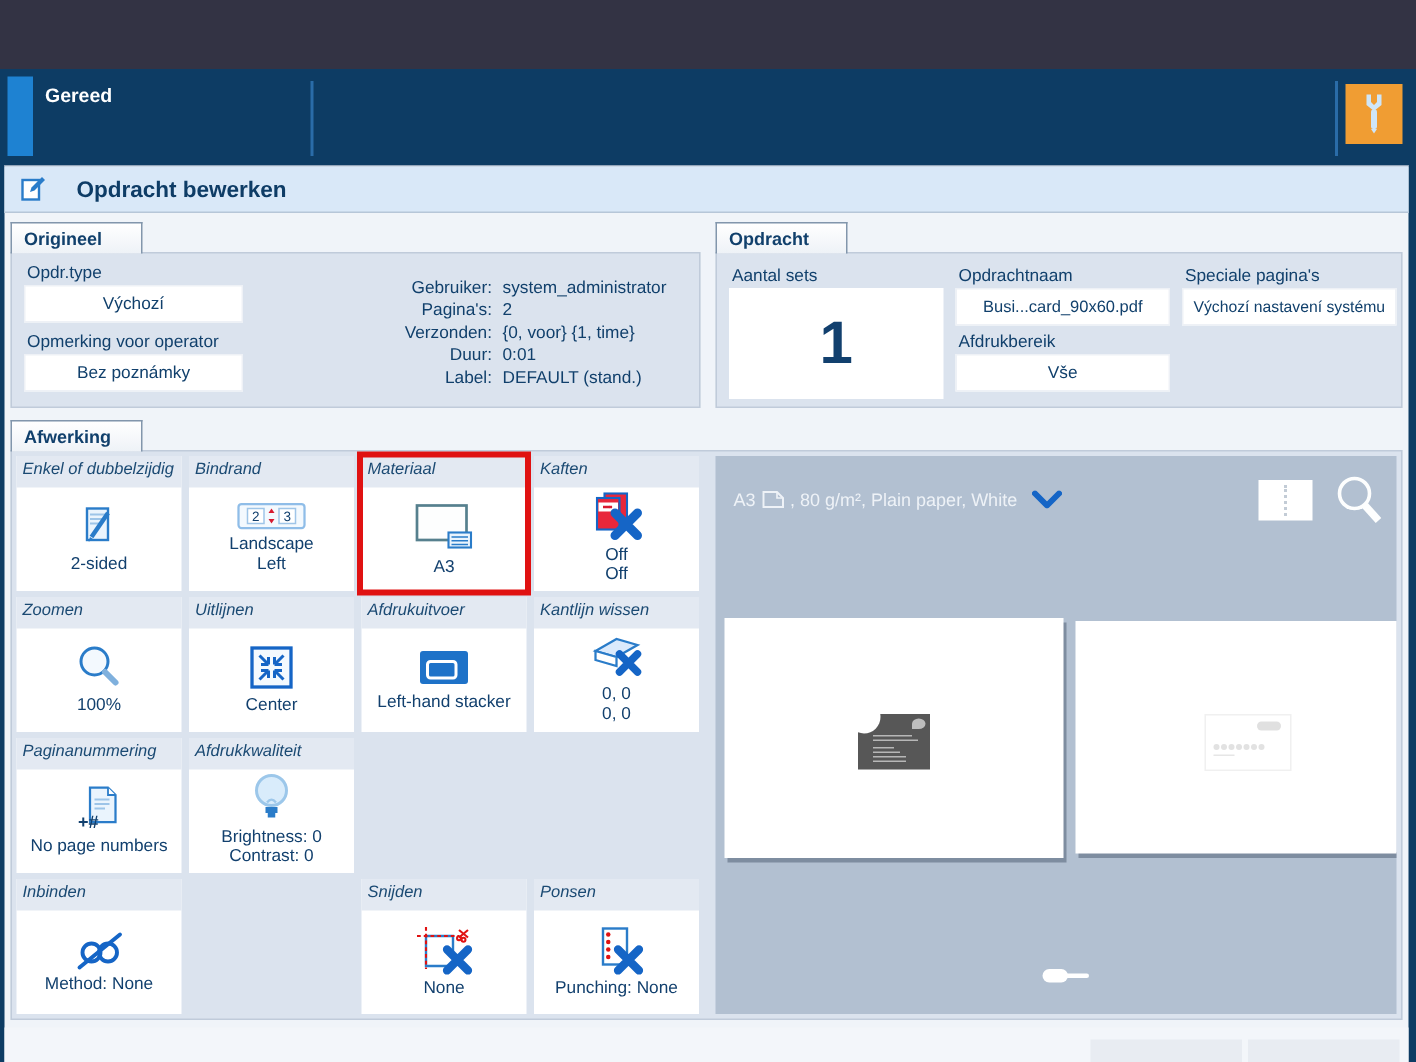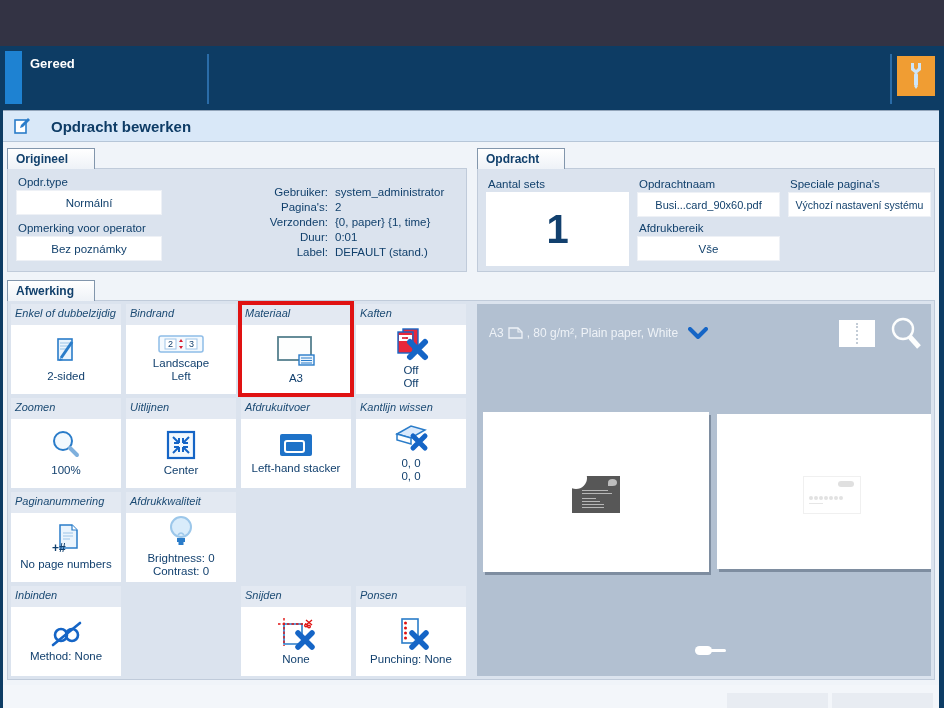--- a/index.html
+++ b/index.html
@@ -120,36 +120,36 @@
       <span class="dlg-title">Opdracht bewerken</span>
     </div>
 
     <div class="sections-row">
 
       <div class="section sec-orig">
         <div class="tab">Origineel</div>
         <div class="section-body">
           <div class="orig-left">
             <div class="field-label">Opdr.type</div>
-            <div class="white-box">Normální</div>
+            <div class="white-box">Výchozí</div>
             <div class="field-label">Opmerking voor operator</div>
             <div class="white-box">Bez poznámky</div>
           </div>
           <div class="orig-info">
             <div class="info-row">
                 <span class="il">Gebruiker:</span>
                 <span class="iv">system_administrator</span>
               </div>
             <div class="info-row">
                 <span class="il">Pagina's:</span>
                 <span class="iv">2</span>
               </div>
             <div class="info-row">
                 <span class="il">Verzonden:</span>
-                <span class="iv">{0, paper} {1, time}</span>
+                <span class="iv">{0, voor} {1, time}</span>
               </div>
             <div class="info-row">
                 <span class="il">Duur:</span>
                 <span class="iv">0:01</span>
               </div>
             <div class="info-row">
                 <span class="il">Label:</span>
                 <span class="iv">DEFAULT (stand.)</span>
               </div>
           </div>

